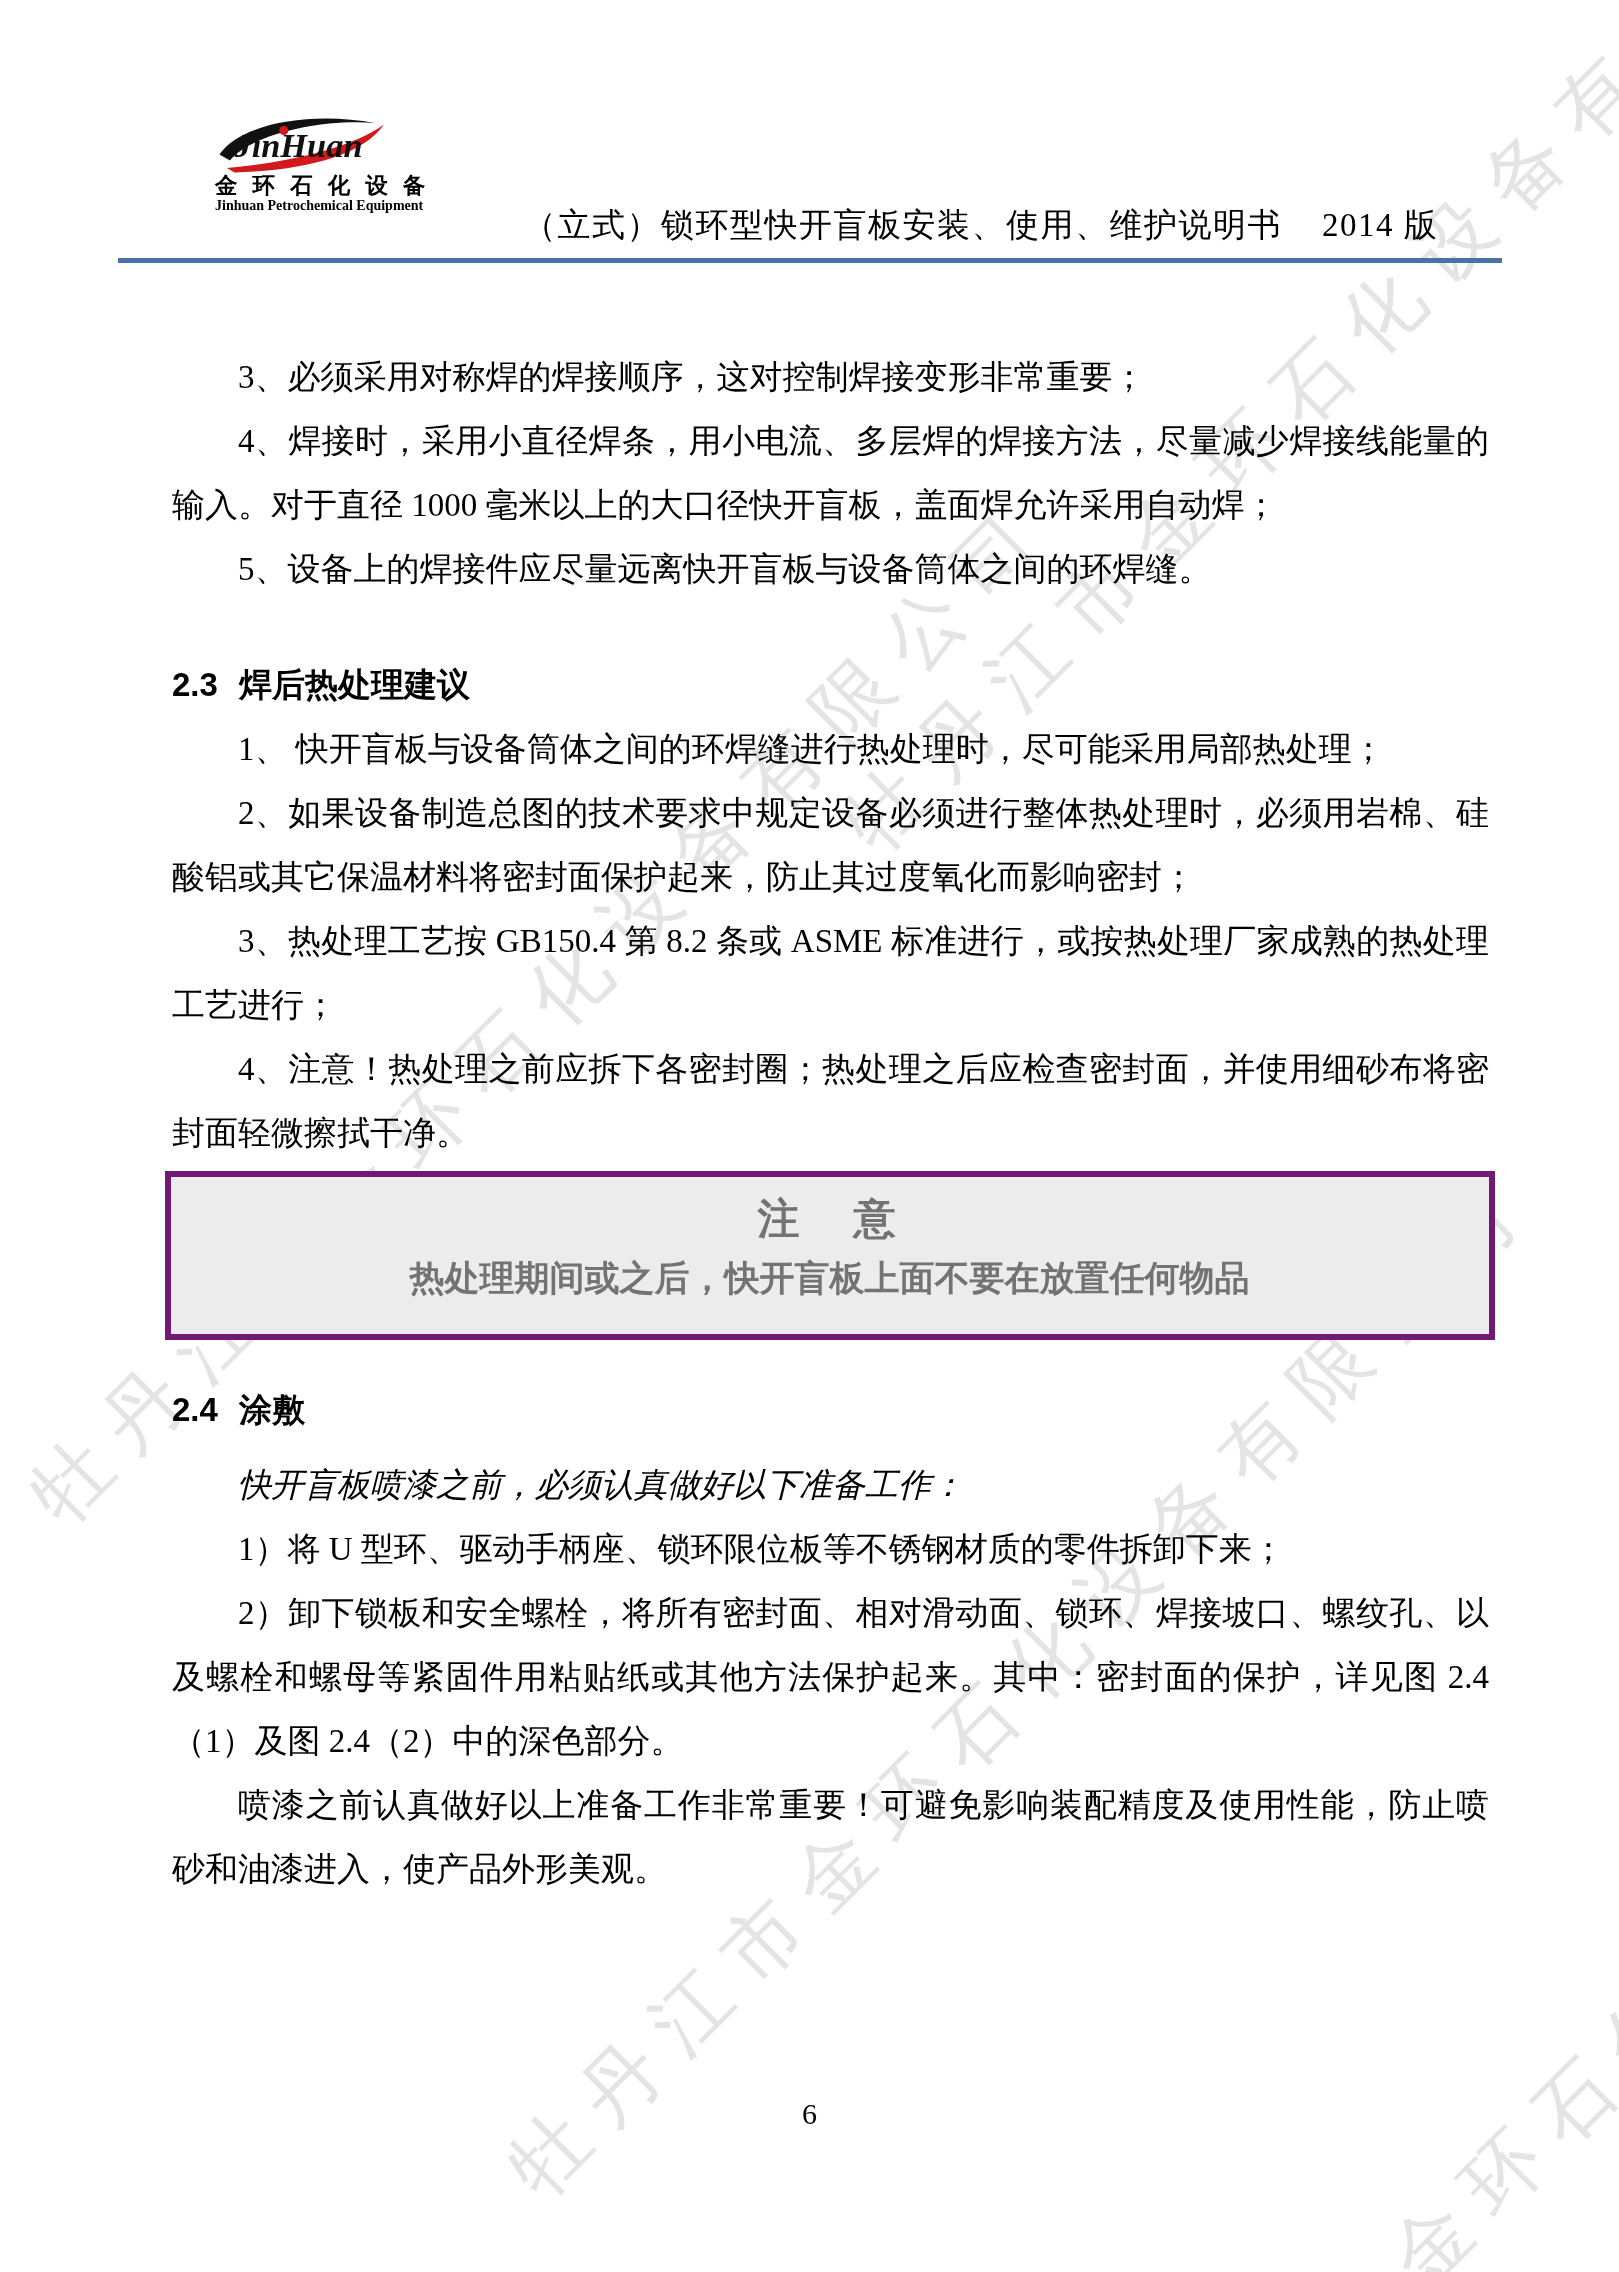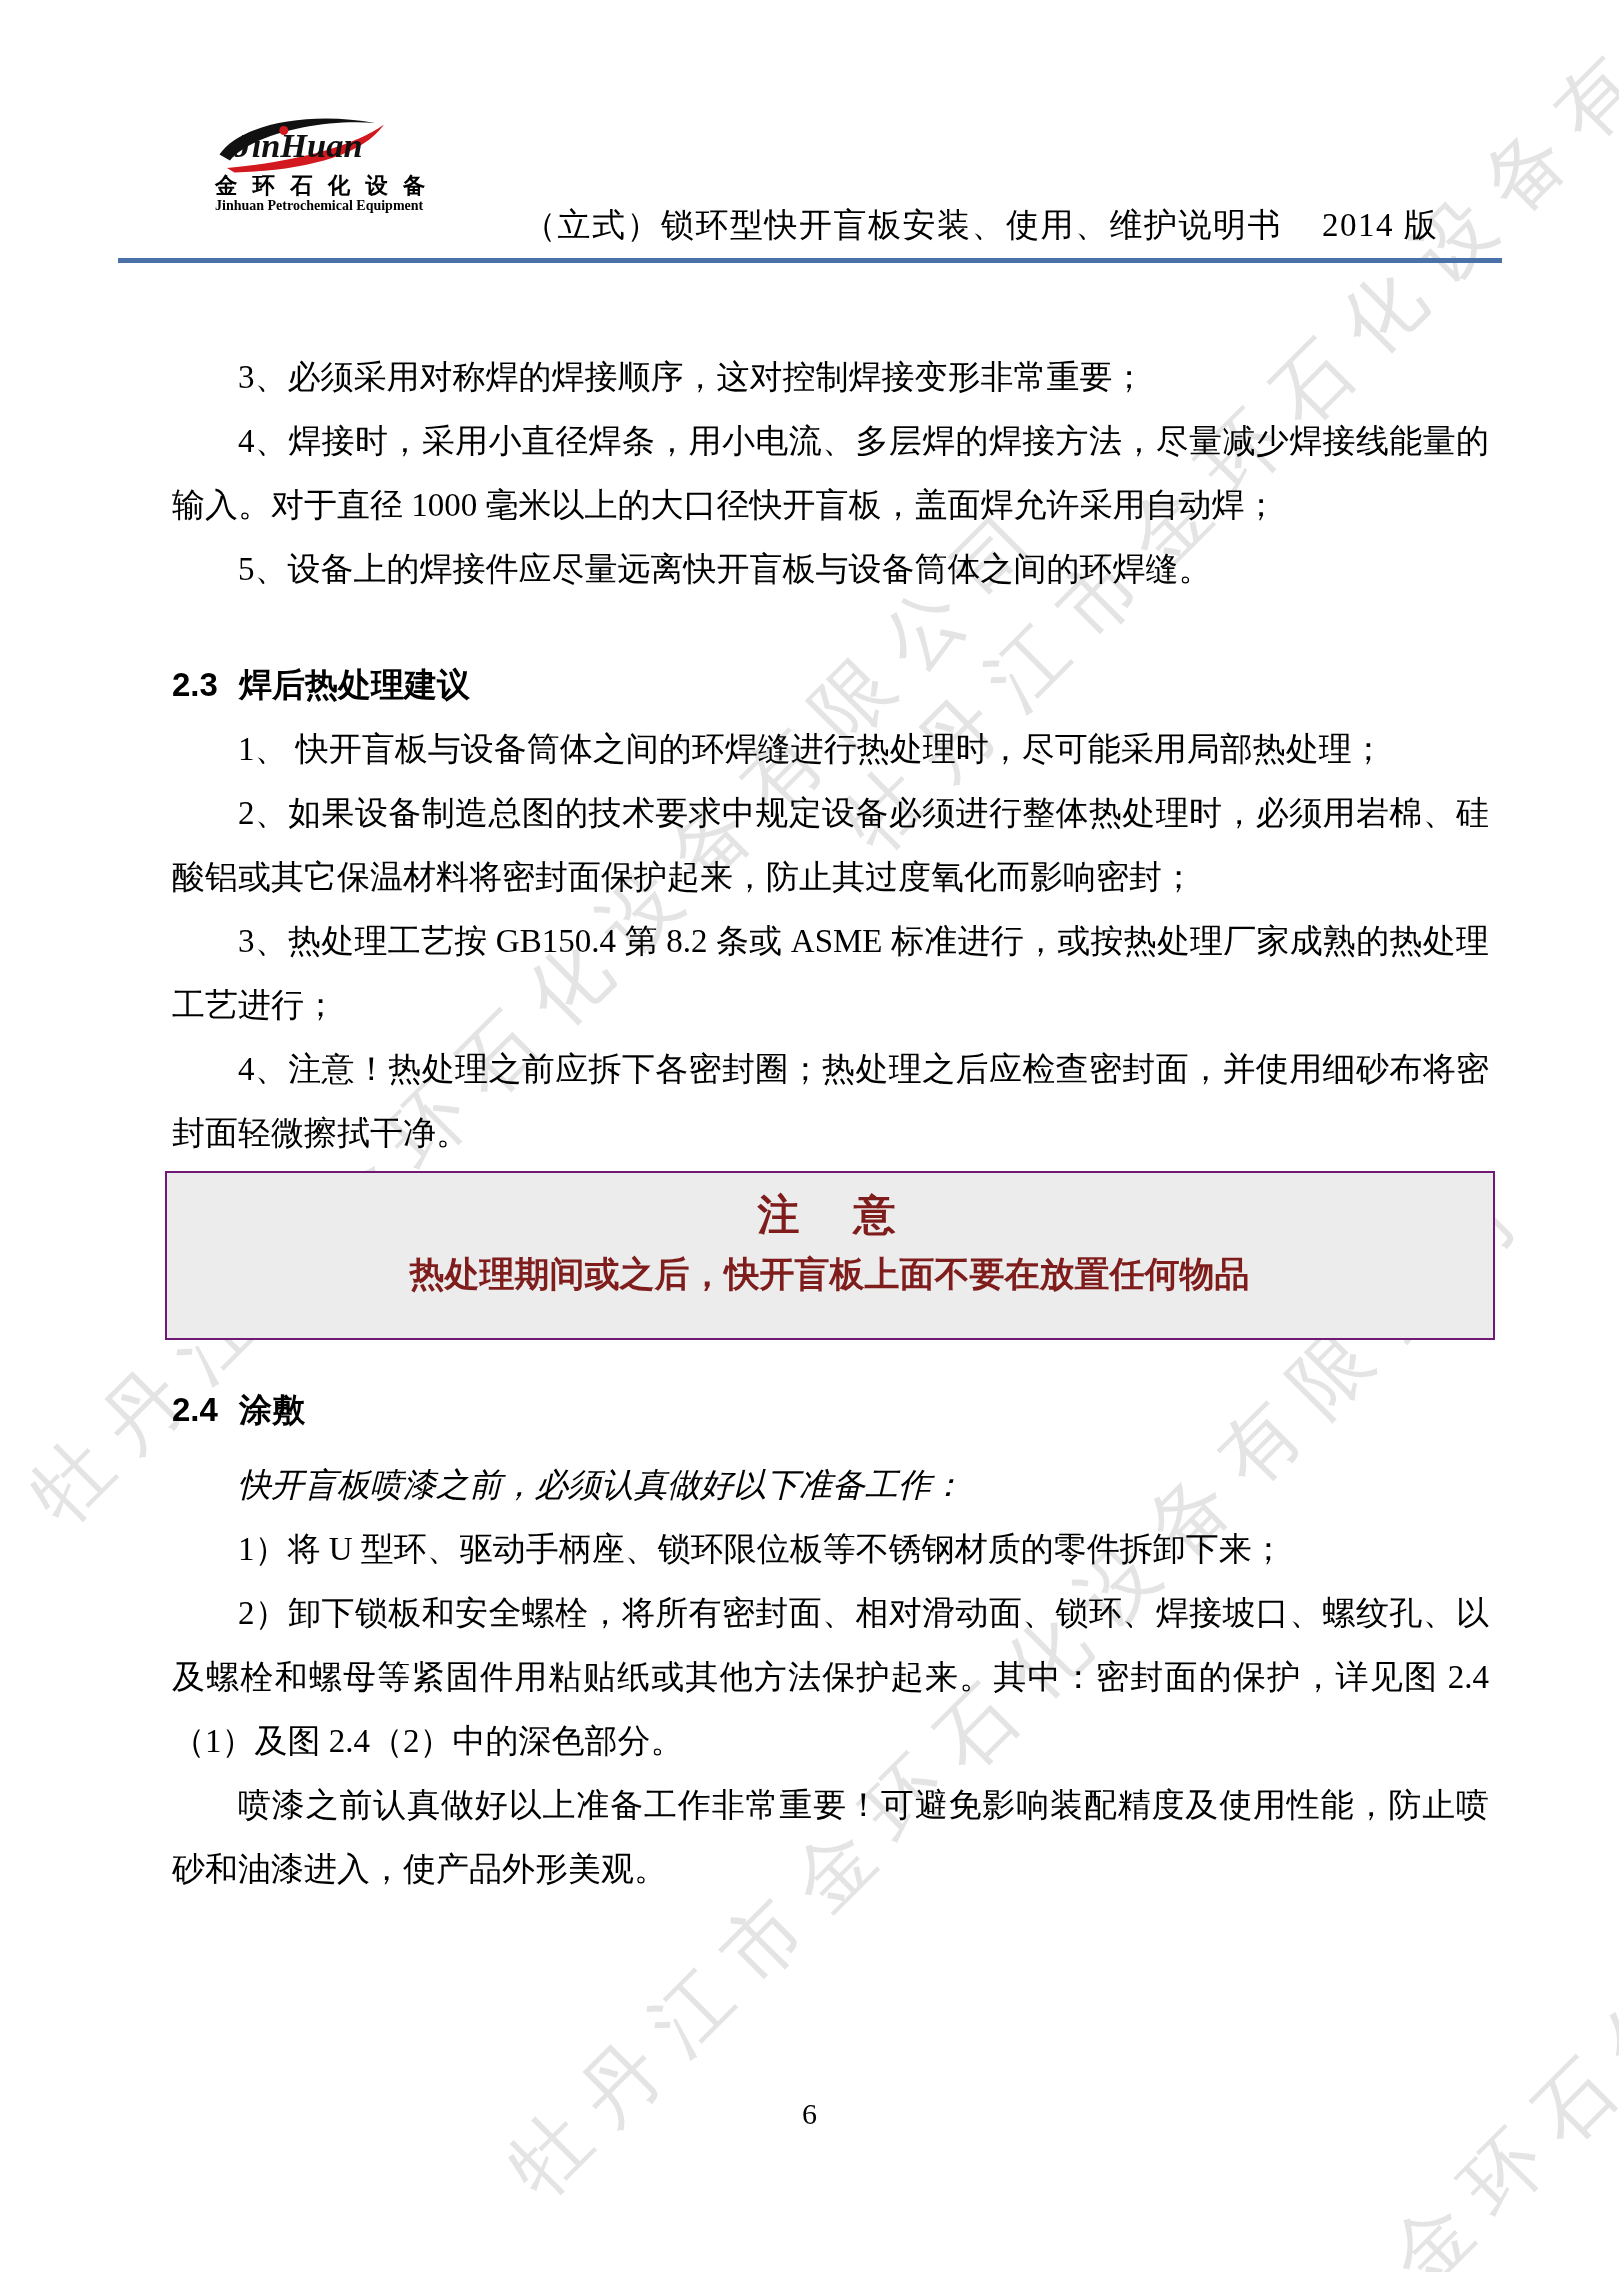--- a/index.html
+++ b/index.html
@@ -66,24 +66,24 @@
   }
   .heading .h-num{margin-right:21px;}
   .gap-small{margin-top:11.2px;font-style:italic;}
   .heading-24{margin-top:38px;}
   
   .notice{
     box-sizing:border-box;
     margin:6px 0 0 -7.5px;
     width:1330px;height:169px;
     background:#ececec;
-    border:2px solid #701a75;
+    border:6px solid #701a75;
     text-align:center;
     font-family:"Liberation Sans","DejaVu Sans",sans-serif;
-    font-weight:bold;color:#7f1d1d;
+    font-weight:bold;color:#737373;
     padding-top:18px;
   }
   .notice-title{font-size:42px;line-height:48px;letter-spacing:6px;}
   .notice-body{font-size:35px;line-height:48px;margin-top:10.5px;}
   
   .page-number{
     position:absolute;left:0;top:2097px;width:100%;
     text-align:center;font-size:30px;
   }
 </style>

